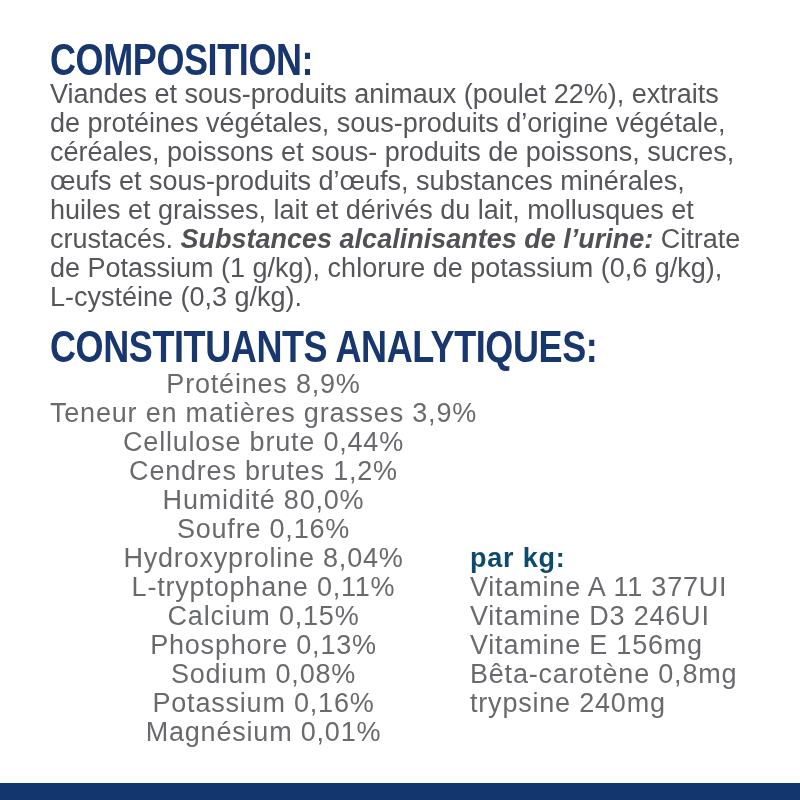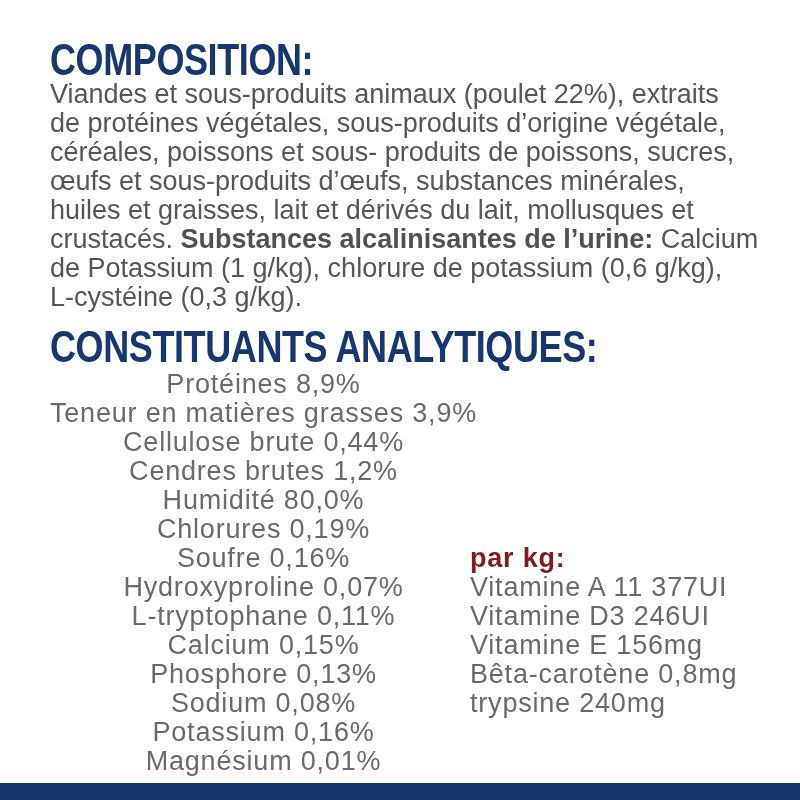--- a/index.html
+++ b/index.html
@@ -31,41 +31,41 @@
 
   .body-text {
     position: absolute;
     left: 50px;
     color: #55565a;
     font-size: 27px;
     line-height: 29px;
     white-space: nowrap;
   }
   #composition-paragraph { top: 80px; letter-spacing: 0px; }
-  #composition-paragraph .bold { font-weight: 700; color: #505154; }
+  #composition-paragraph .bold { font-weight: 700; color: #505154; font-style: italic; }
 
   #constituents-list {
     top: 370px;
     color: #696a6d;
     letter-spacing: 0.8px;
     text-align: center;
   }
   #per-kg-block {
     position: absolute;
     left: 470px;
     top: 544px;
     color: #696a6d;
     font-size: 27px;
     line-height: 29px;
     letter-spacing: 0.8px;
     white-space: nowrap;
   }
   #per-kg-heading {
     font-weight: 700;
-    color: #7f1d1d;
+    color: #0c4a6e;
   }
   .line { height: 29px; }
   #footer-bar {
     position: absolute;
     left: 0;
     top: 783px;
     width: 800px;
     height: 17px;
     background: #14366e;
   }
@@ -74,36 +74,35 @@
 <body>
 
 <div id="composition-heading" class="section-heading">COMPOSITION:</div>
 
 <div id="composition-paragraph" class="body-text">
     <div class="line"><span>Viandes et sous-produits animaux (poulet 22%), extraits</span></div>
     <div class="line"><span>de protéines végétales, sous-produits d’origine végétale,</span></div>
     <div class="line"><span>céréales, poissons et sous- produits de poissons, sucres,</span></div>
     <div class="line"><span>œufs et sous-produits d’œufs, substances minérales,</span></div>
     <div class="line"><span>huiles et graisses, lait et dérivés du lait, mollusques et</span></div>
-    <div class="line"><span>crustacés. </span><span class="bold">Substances alcalinisantes de l’urine:</span><span> Calcium</span></div>
+    <div class="line"><span>crustacés. </span><span class="bold">Substances alcalinisantes de l’urine:</span><span> Citrate</span></div>
     <div class="line"><span>de Potassium (1 g/kg), chlorure de potassium (0,6 g/kg),</span></div>
     <div class="line"><span>L-cystéine (0,3 g/kg).</span></div>
   </div>
 
 <div id="analytical-heading" class="section-heading">CONSTITUANTS ANALYTIQUES:</div>
 
 <div id="constituents-list" class="body-text">
     <div class="line">Protéines 8,9%</div>
     <div class="line">Teneur en matières grasses 3,9%</div>
     <div class="line">Cellulose brute 0,44%</div>
     <div class="line">Cendres brutes 1,2%</div>
     <div class="line">Humidité 80,0%</div>
-    <div class="line">Chlorures 0,19%</div>
     <div class="line">Soufre 0,16%</div>
-    <div class="line">Hydroxyproline 0,07%</div>
+    <div class="line">Hydroxyproline 8,04%</div>
     <div class="line">L-tryptophane 0,11%</div>
     <div class="line">Calcium 0,15%</div>
     <div class="line">Phosphore 0,13%</div>
     <div class="line">Sodium 0,08%</div>
     <div class="line">Potassium 0,16%</div>
     <div class="line">Magnésium 0,01%</div>
   </div>
 
 <div id="per-kg-block">
   <div id="per-kg-heading" class="line">par kg:</div>

